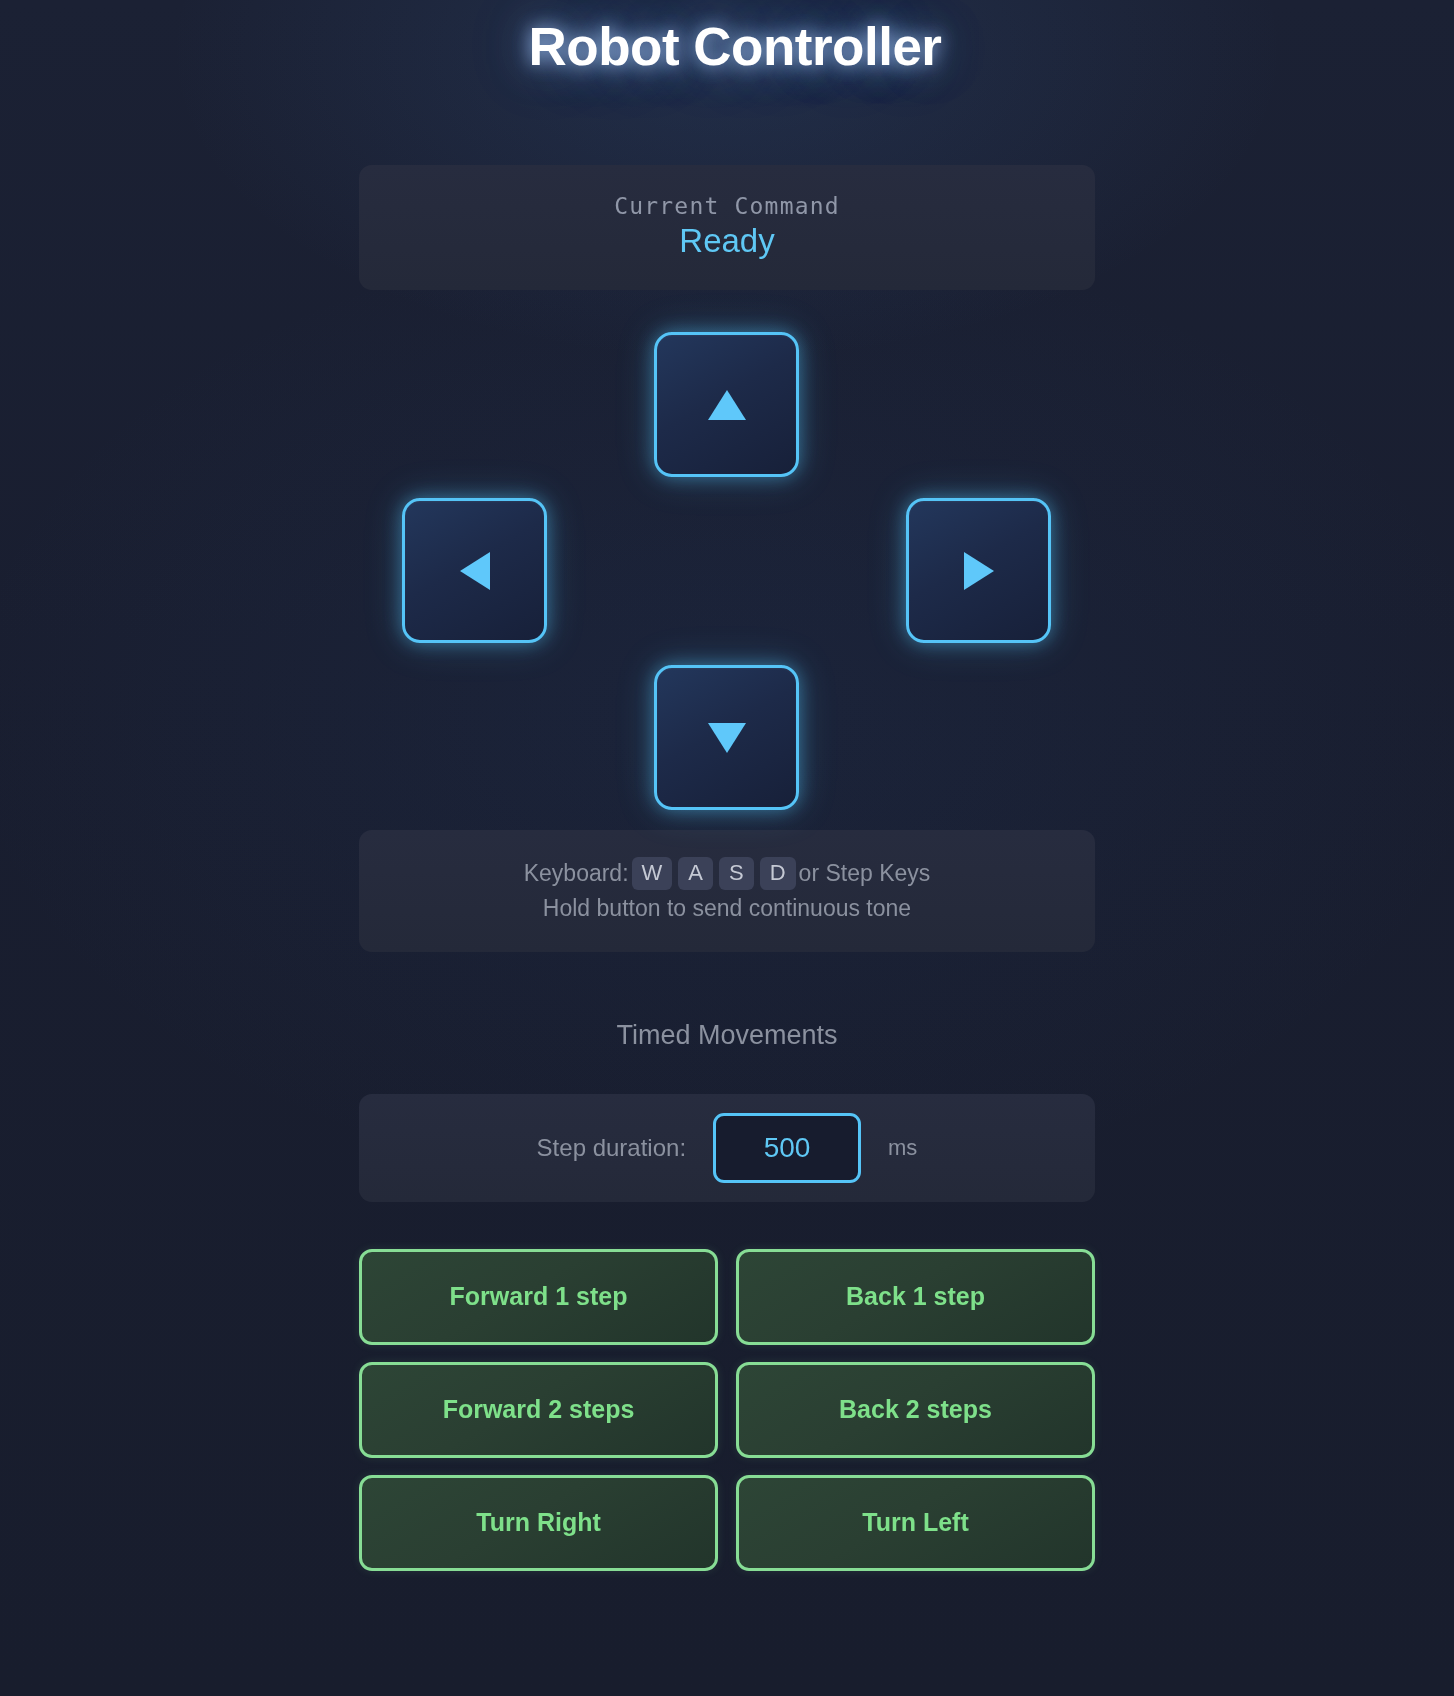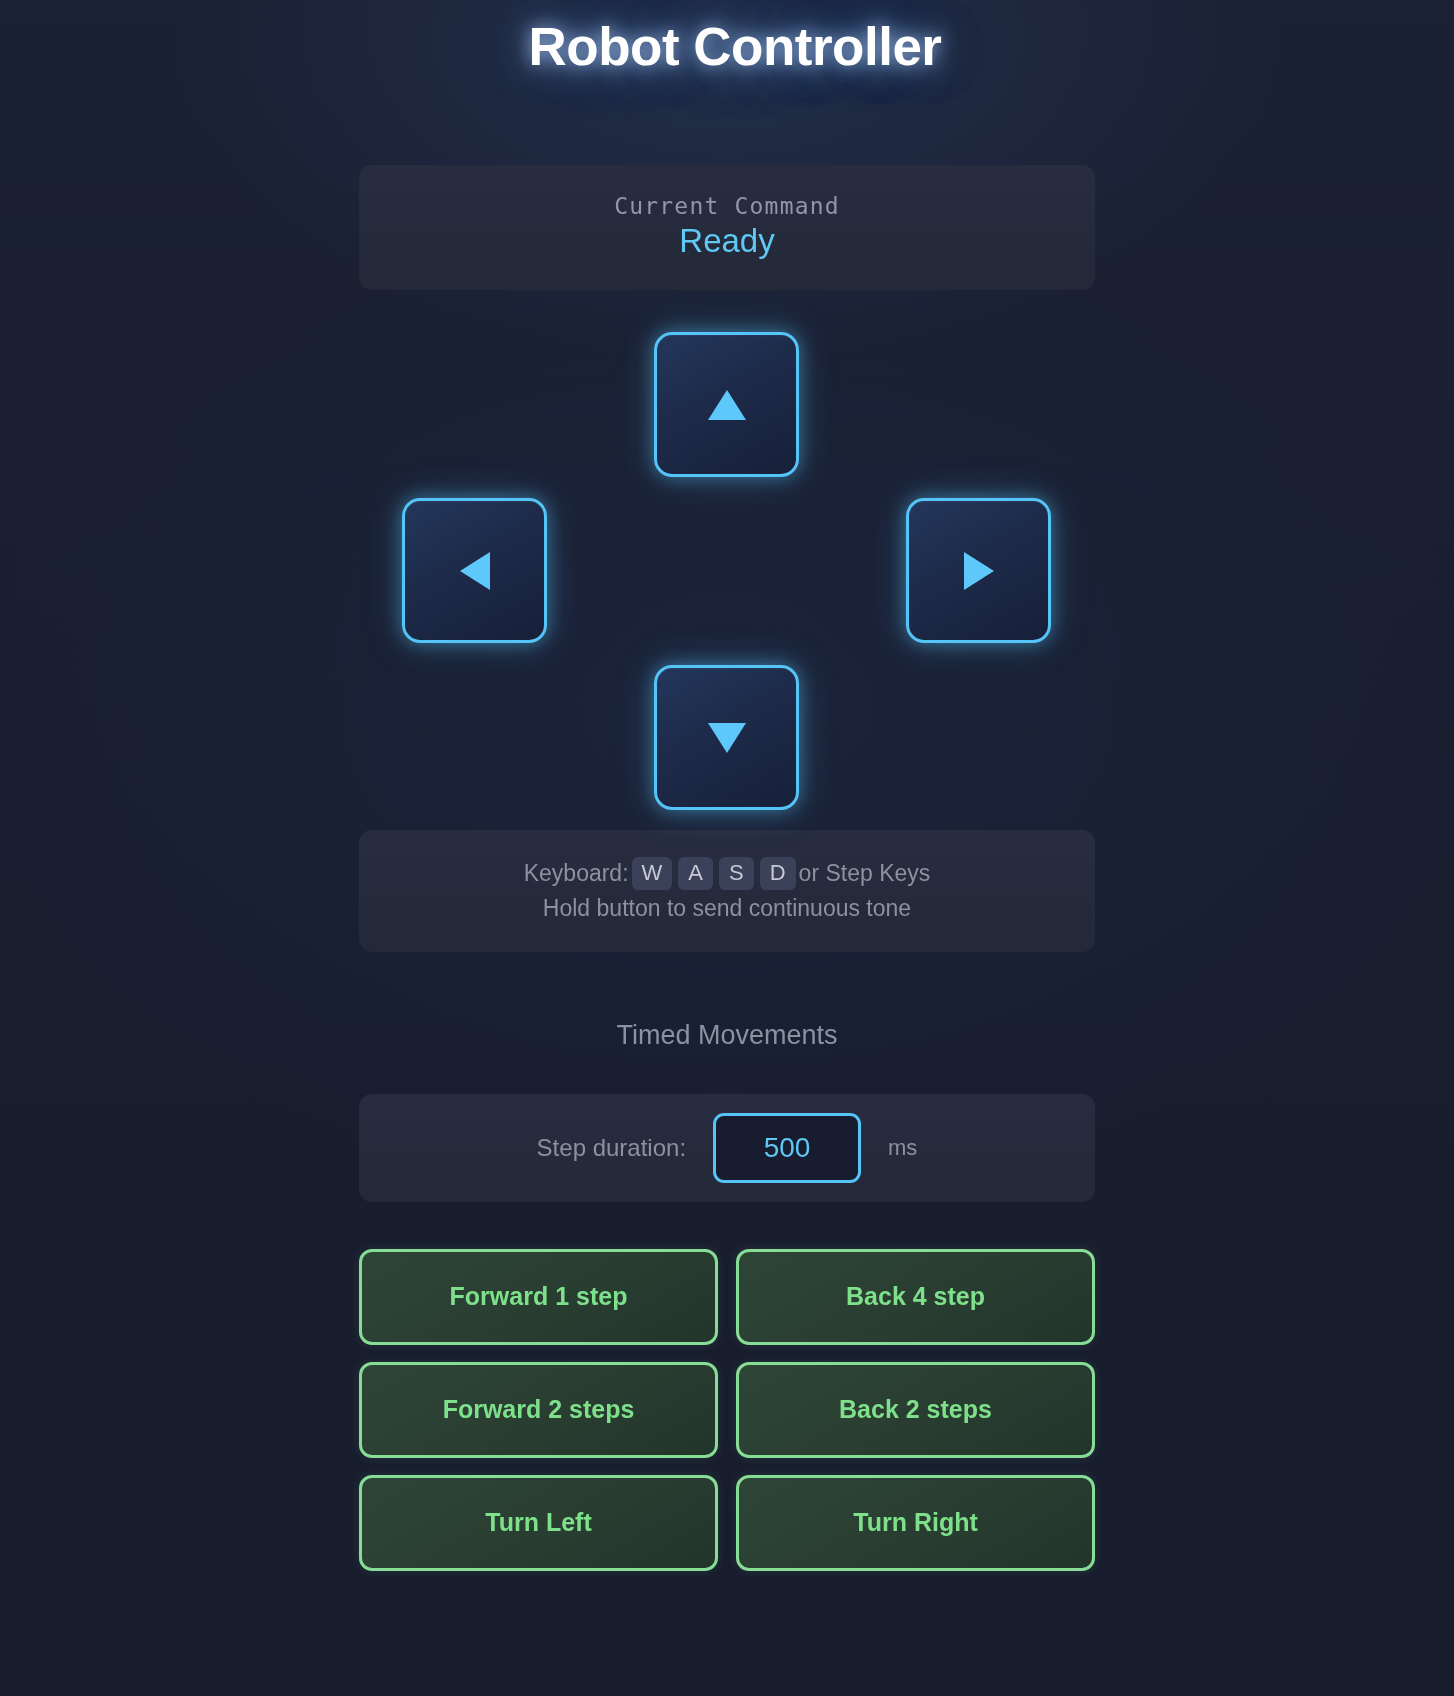--- a/index.html
+++ b/index.html
@@ -265,20 +265,20 @@
   <div class="section-title">Timed Movements</div>
 
   <div class="card duration-card">
     <span class="duration-label">Step duration:</span>
     <input class="duration-input" type="text" value="500" style="">
     <span class="duration-unit">ms</span>
   </div>
 
   <div class="actions">
     <button class="gbtn">Forward 1 step</button>
-    <button class="gbtn">Back 4 step</button>
+    <button class="gbtn">Back 1 step</button>
     <button class="gbtn">Forward 2 steps</button>
     <button class="gbtn">Back 2 steps</button>
+    <button class="gbtn">Turn Right</button>
     <button class="gbtn">Turn Left</button>
-    <button class="gbtn">Turn Right</button>
   </div>
 
 </div>
 
 </body></html>

